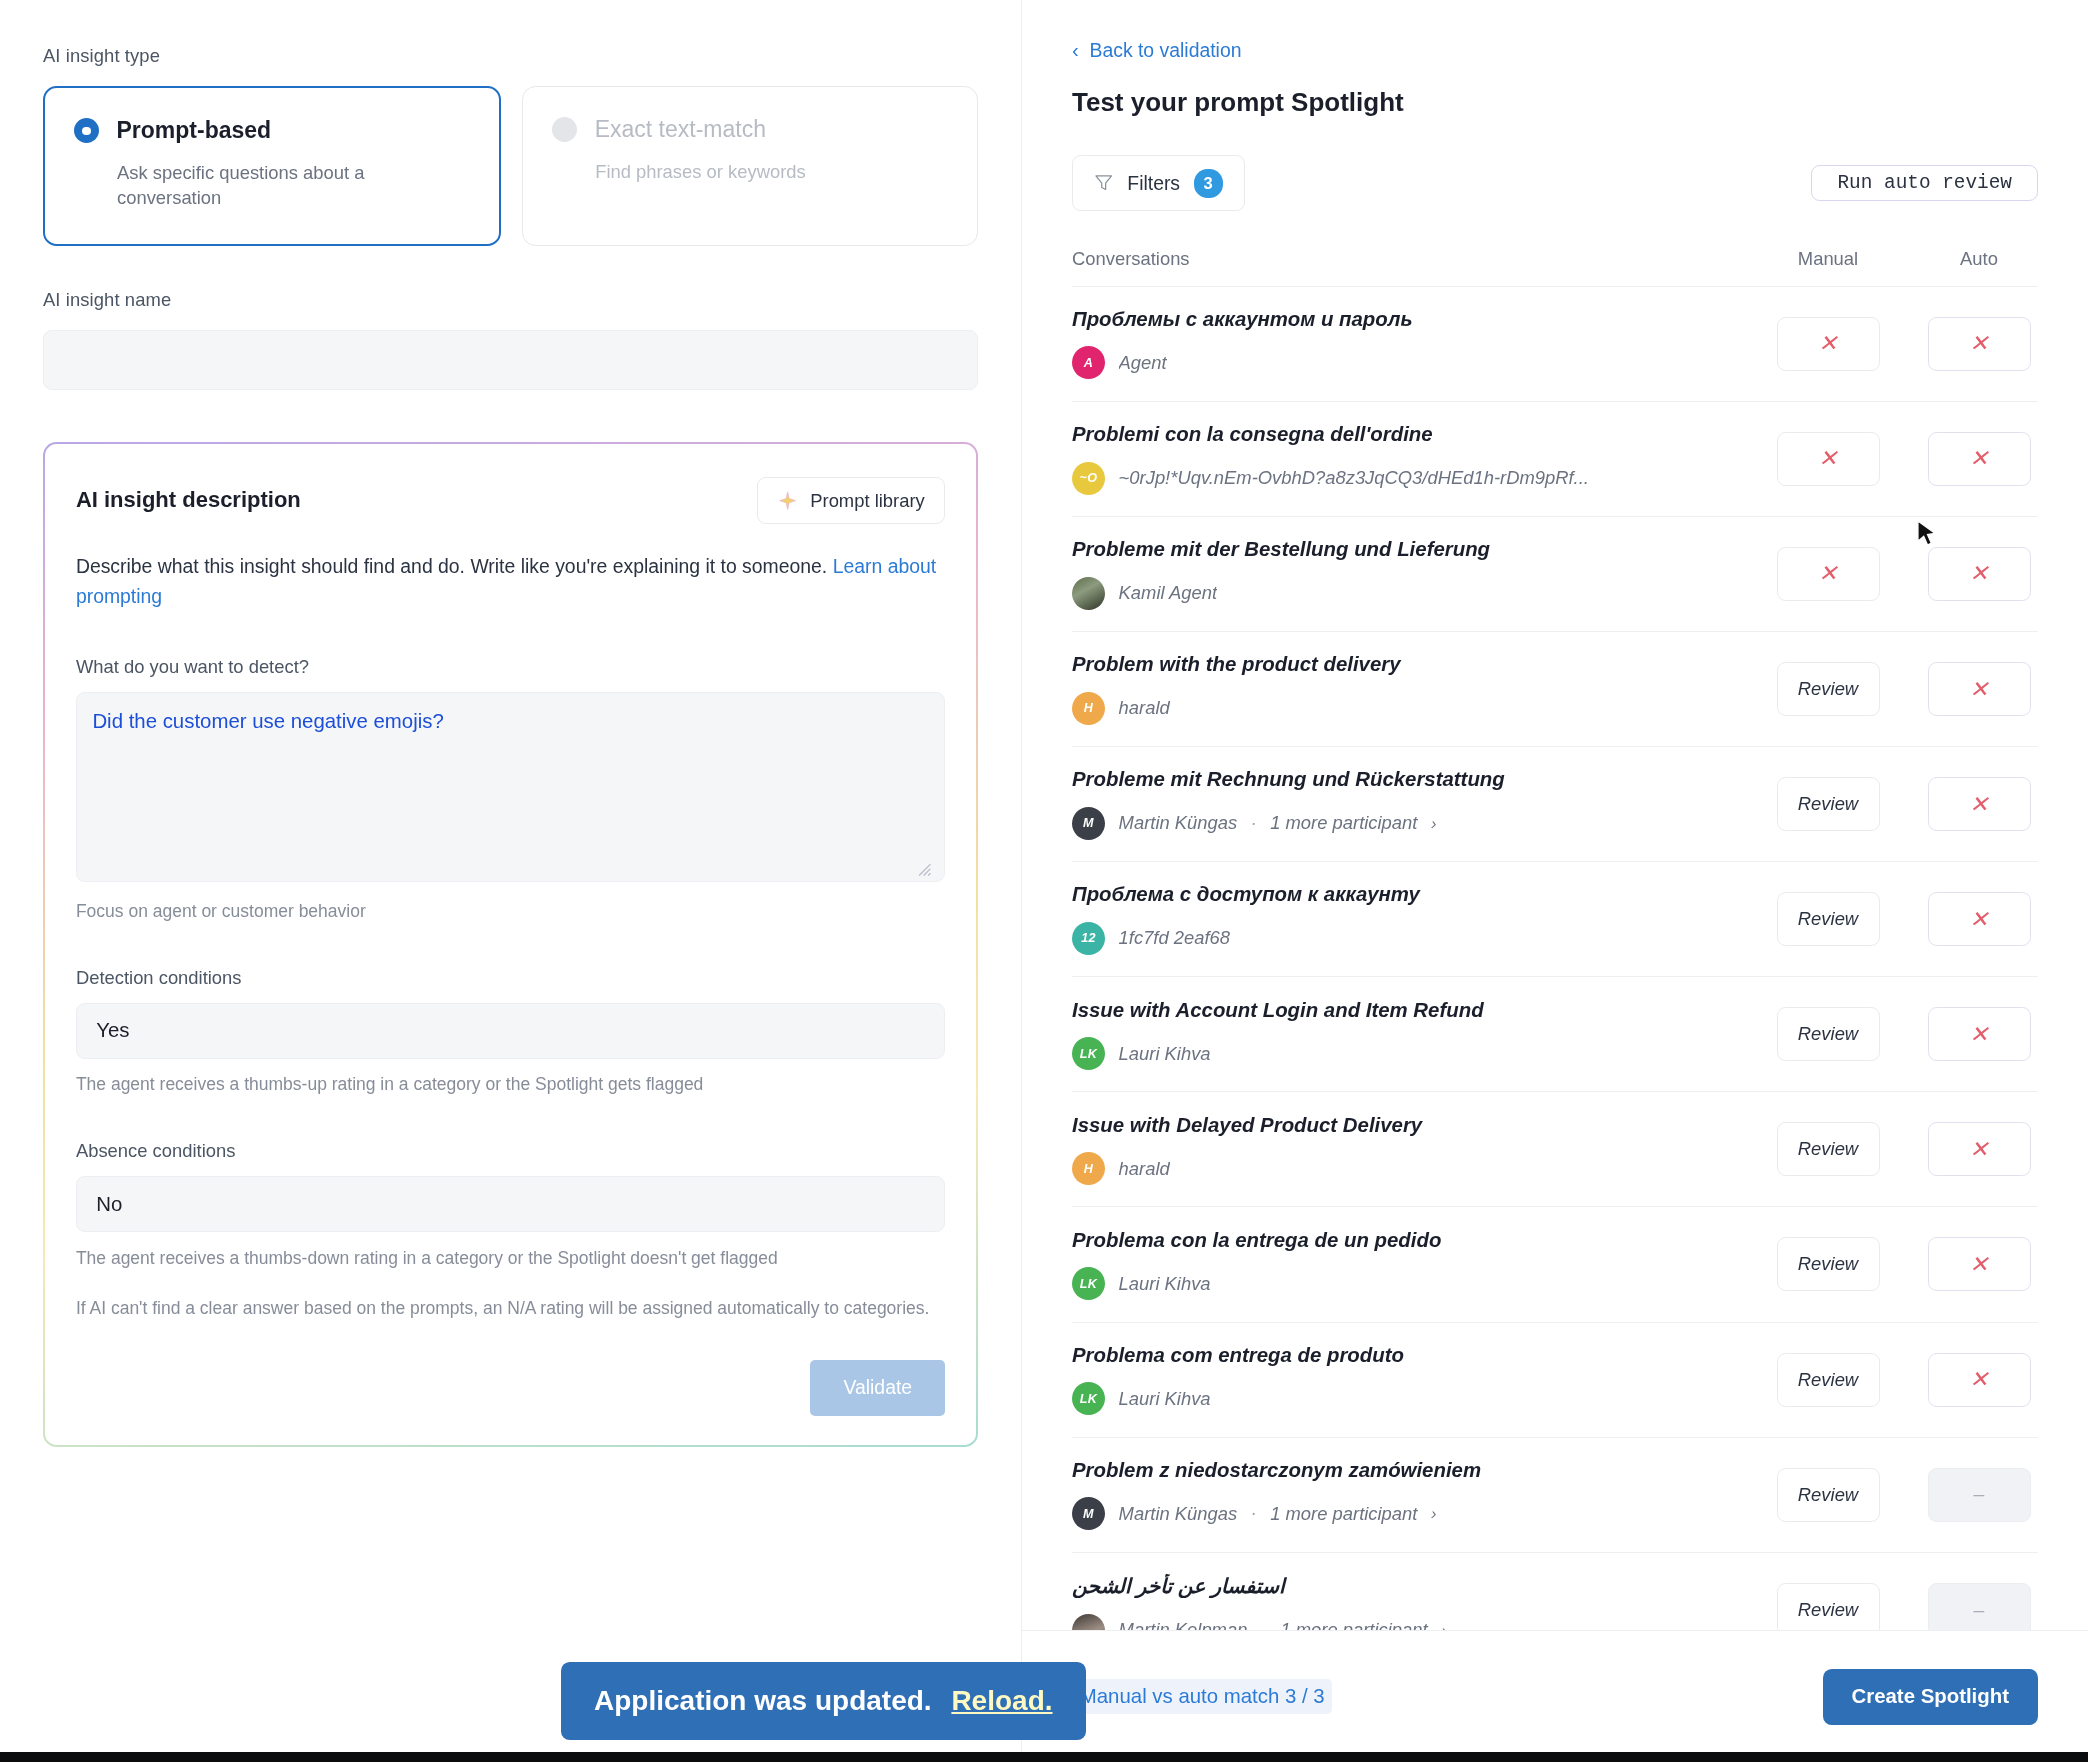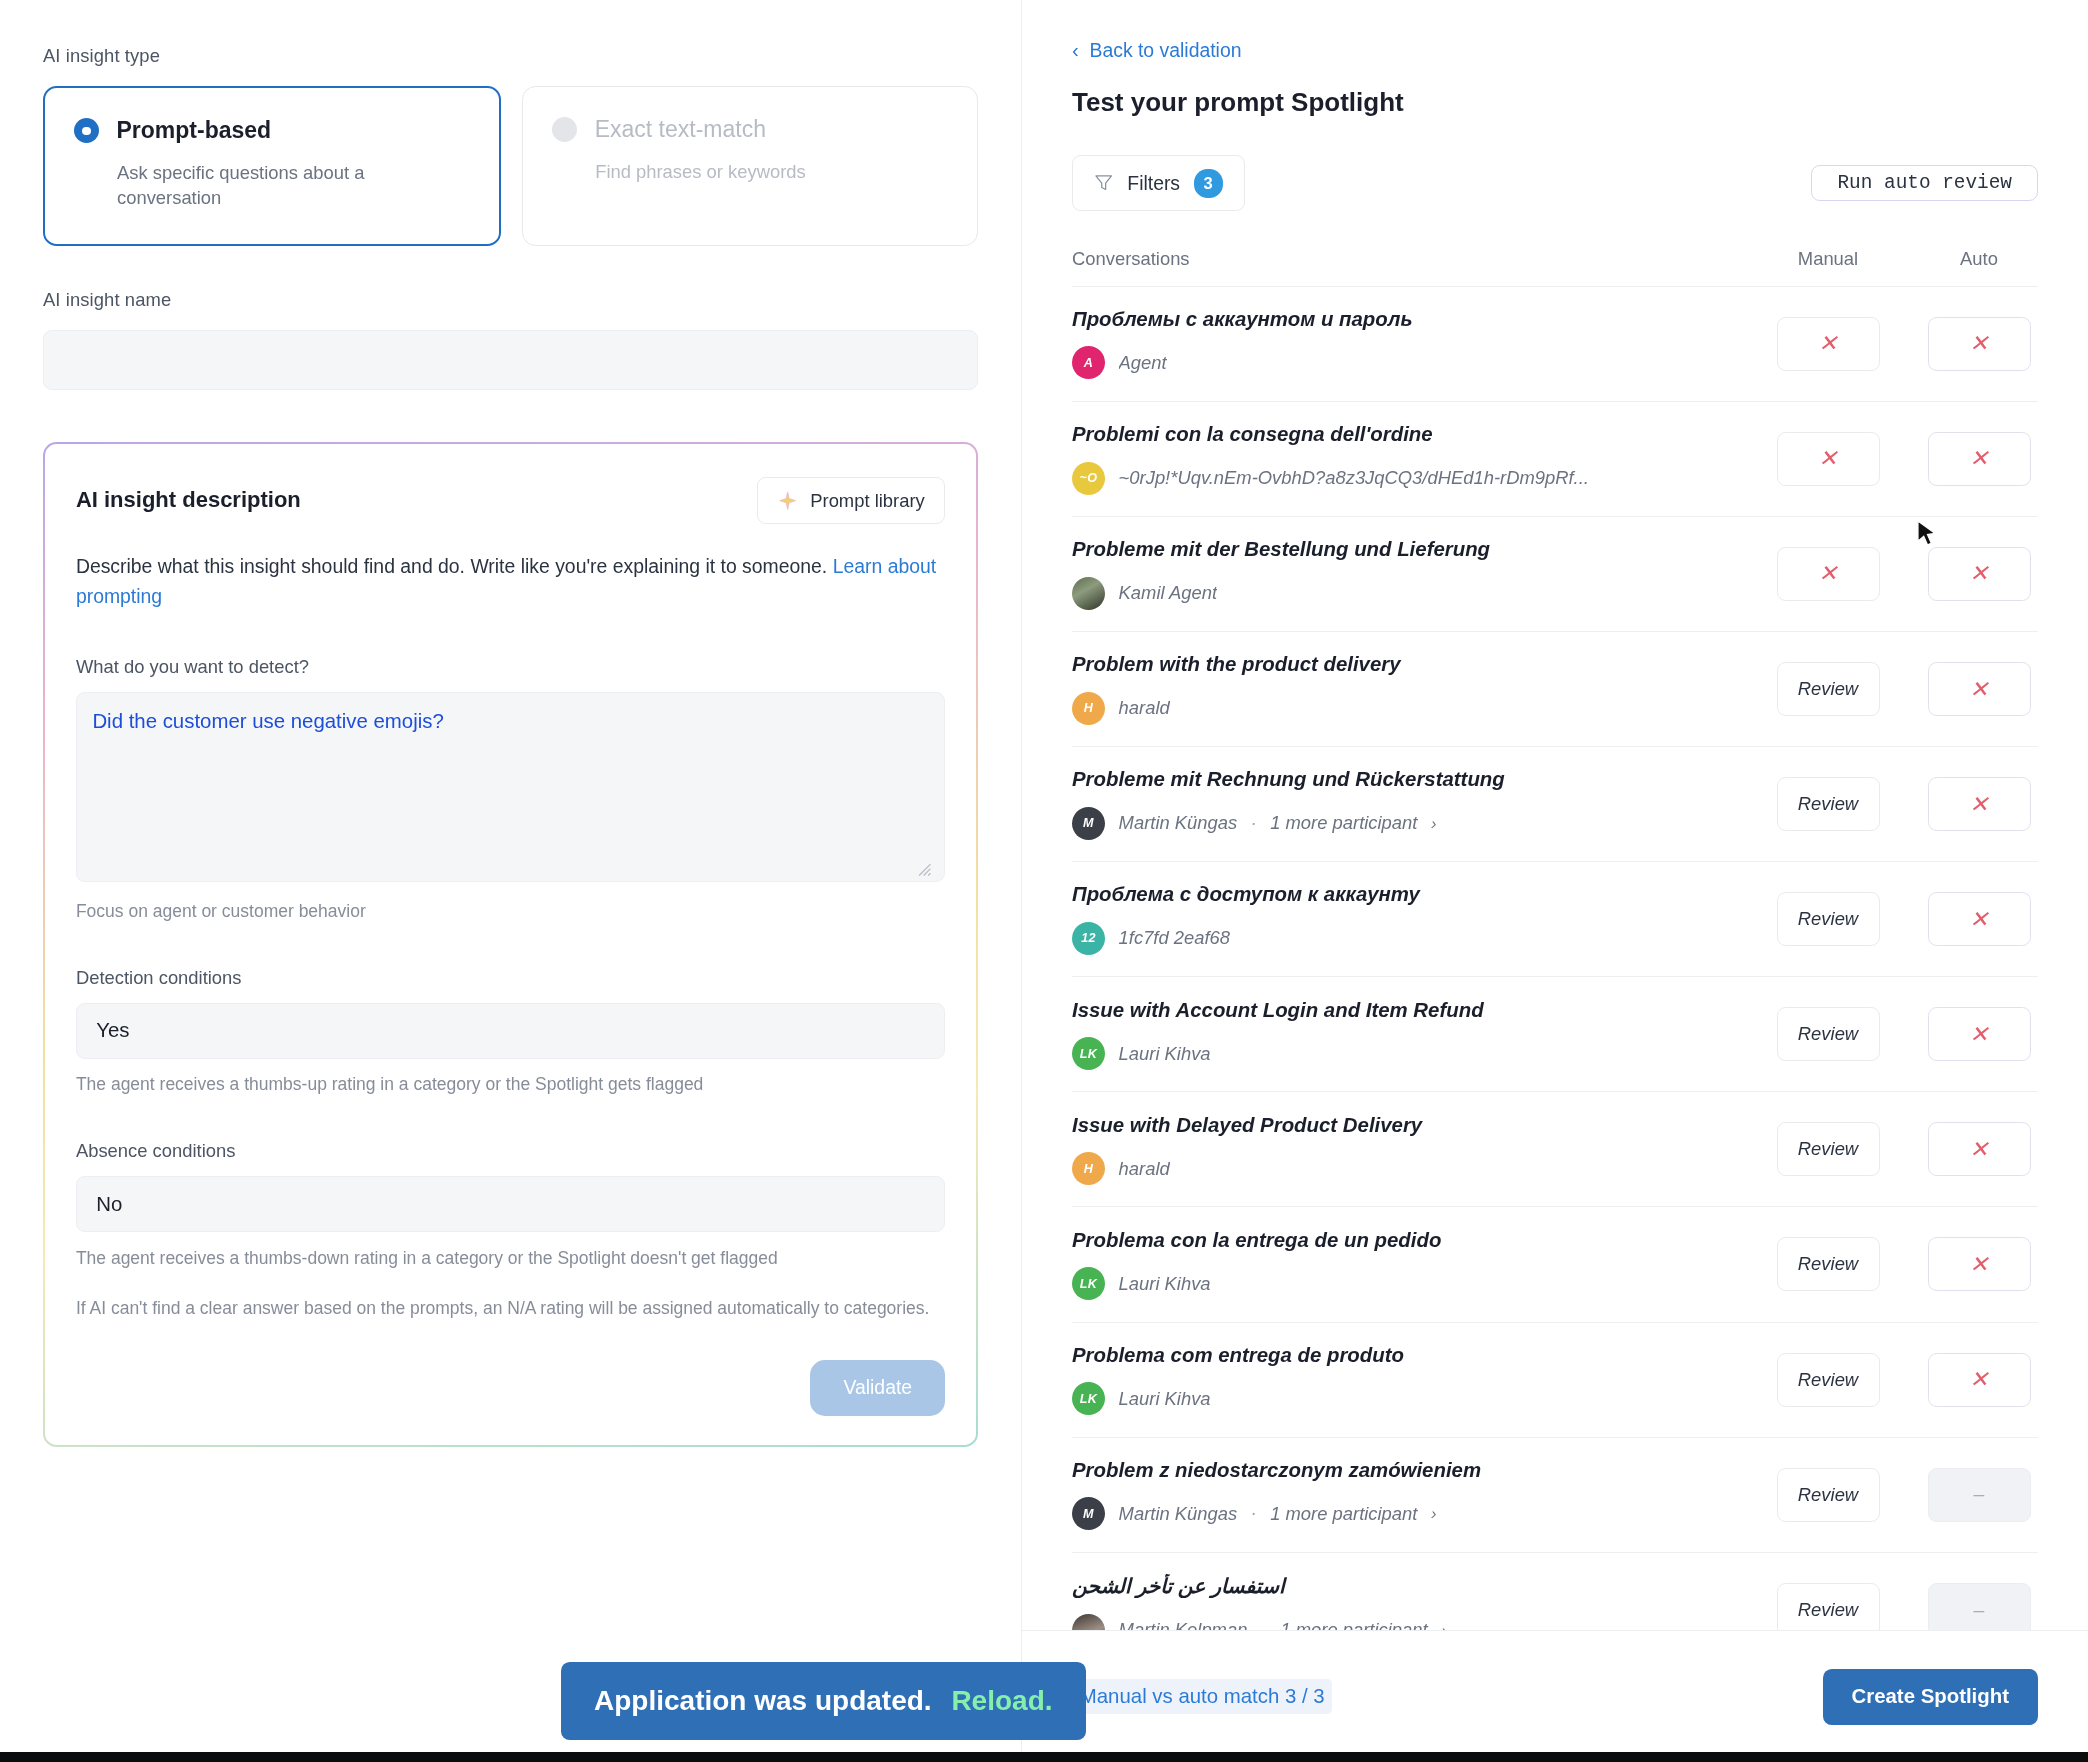--- a/index.html
+++ b/index.html
@@ -85,21 +85,21 @@
   .select-box {
     width:100%; height:56px; background:#f5f6f8; border:1px solid #eceef1;
     border-radius:8.7px; display:flex; align-items:center; padding:0 19.4px;
     font-size:20.4px; color:#1a1f2b;
   }
   .note {
     font-size:17.5px; color:#868d99; line-height:1.5; margin-top: 26px;
   }
   .validate-row { display:flex; justify-content:flex-end; margin-top: 39px; }
   .validate-btn {
-    background:#a9c6e6; color:#fff; border:none; border-radius:15px;
+    background:#a9c6e6; color:#fff; border:none; border-radius:5px;
     padding: 16.5px 33px; font-size:19.4px; cursor:pointer;
   }
 
   
   .right-panel {
     width: 1067px; height:1762px; background:#fff; position:relative;
     border-left: 1px solid #eceef1; display:flex; flex-direction:column;
   }
   .rp-scroll { padding: 39px 50px 0 50px; flex: 1; overflow:hidden; }
   .back-link {
@@ -180,21 +180,21 @@
     padding: 16.5px 29px; font-size:20.4px; font-weight:bold; cursor:pointer;
   }
 
   
   .toast {
     position:absolute; left: 561px; bottom: 22px;
     background:#2f6fb5; color:#fff; border-radius:8.7px;
     padding: 23px 33px; font-size:28px; font-weight:bold;
     display:flex; gap:7.8px; z-index: 50;
   }
-  .toast .reload { cursor:pointer; color:#86efac;padding-left:12px; }
+  .toast .reload { text-decoration: underline; cursor:pointer; color:#fef9c3;padding-left:12px; }
 
   .bottom-strip {
     position:absolute; left:0; bottom:0; width:2088px; height:9.7px; background:#0b0c0e;
   }
   .cursor-arrow { position:absolute; left:1916px; top:519px; width:25px; height:29px; z-index:60; }
 </style>
 </head>
 <body>
 
 <div class="app">

